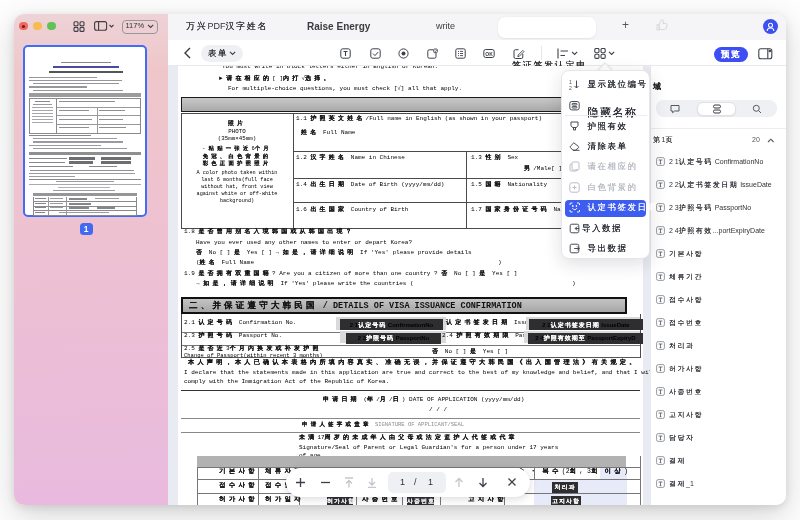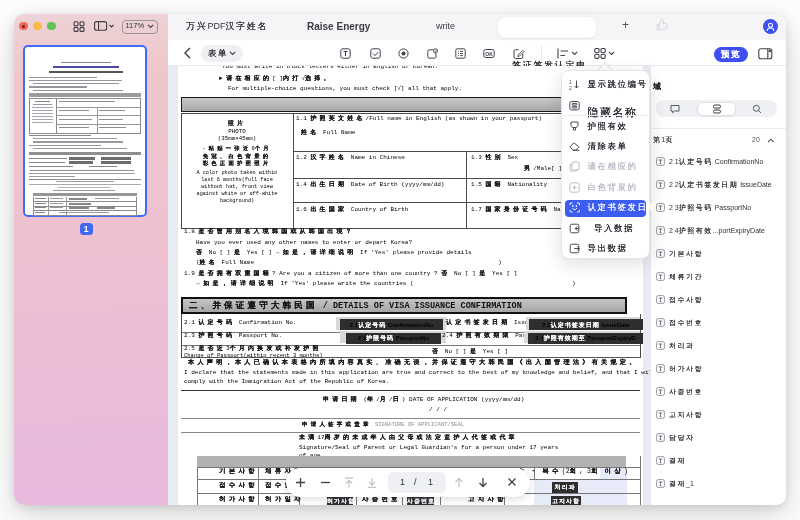--- a/index.html
+++ b/index.html
@@ -483,21 +483,21 @@
 <div class="z1" style="left:550.5px;top:185.5px;width:81px;height:17px;background:#3d5cf0;border-radius:4px;z-index:31;"></div>
 <div class="t ui" style="left:573.5px;top:189.1px;font-size:8.5px;color:#fff;z-index:32;"><i>认定书签发日期</i></div>
 <svg style="position:absolute;left:555px;top:188.1px;z-index:32;" width="11" height="11" viewBox="0 0 11 11">
       <g fill="none" stroke="#fff" stroke-width="1">
         <path d="M1 3 v-1 a1 1 0 0 1 1 -1 h1.5 M8 1 h1.5 a1 1 0 0 1 1 1 v1 M10.5 8 v1 a1 1 0 0 1 -1 1 H8 M3.5 10 H2 a1 1 0 0 1 -1 -1 v-1"></path>
         <path d="M3.5 6.2 c0.6,1 1.4,1.5 2.2,1.5 s1.6,-0.5 2.2,-1.5"></path>
         <circle cx="3.8" cy="4" r="0.5" fill="#fff"></circle>
         <circle cx="7.4" cy="4" r="0.5" fill="#fff"></circle>
       </g>
     </svg>
-<div class="t ui" style="left:580px;top:209.5px;font-size:8.5px;color:#25282f;z-index:32;"><i>导入数据</i></div>
+<div class="t ui" style="left:568px;top:209.5px;font-size:8.5px;color:#25282f;z-index:32;"><i>导入数据</i></div>
 <svg style="position:absolute;left:555px;top:208.5px;z-index:32;" width="11" height="11" viewBox="0 0 11 11">
       <rect x="1.2" y="1.2" width="8.6" height="8.6" rx="1.6" fill="none" stroke="#464b55" stroke-width="1"></rect>
       <path d="M10.2 2.8 h-4 M8.2 0.8 l-2 2 l2 2" fill="none" stroke="#464b55" stroke-width="1" transform="translate(0,2.7)"></path>
     </svg>
 <div class="t ui" style="left:573.5px;top:229.9px;font-size:8.5px;color:#25282f;z-index:32;"><i>导出数据</i></div>
 <svg style="position:absolute;left:555px;top:228.9px;z-index:32;" width="11" height="11" viewBox="0 0 11 11">
       <rect x="1.2" y="1.2" width="8.6" height="8.6" rx="1.6" fill="none" stroke="#464b55" stroke-width="1"></rect>
       <path d="M5.2 5.5 h5 M8.2 3.5 l2 2 l-2 2" fill="none" stroke="#464b55" stroke-width="1"></path>
     </svg>
 </div>

